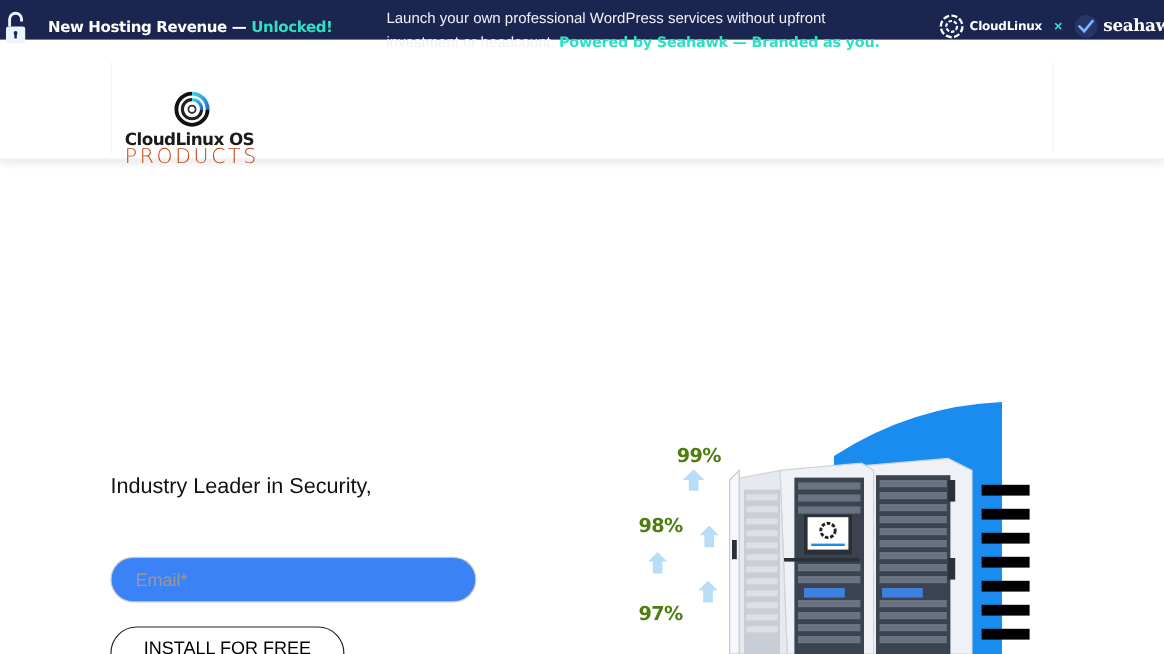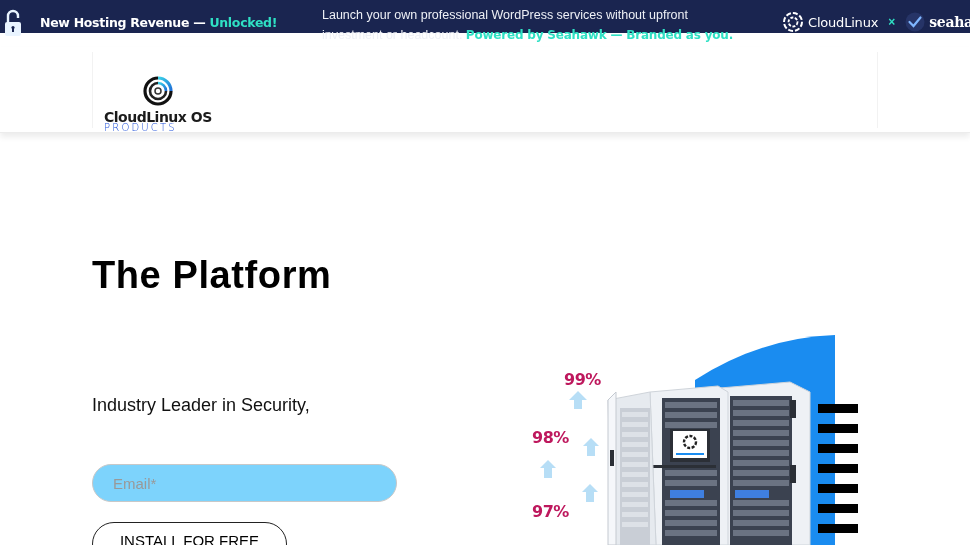--- a/index.html
+++ b/index.html
@@ -7,43 +7,43 @@
     body { font-family: "Liberation Sans", sans-serif; color: #000; position: relative; }
 
     
     .promo { position: absolute; left: 0; top: 0; width: 970px; height: 33px; background: #1a2550; color: #fff; }
     .promo-lock { position: absolute; left: 4px; top: 9px; width: 18px; height: 28px; }
     .promo-left { position: absolute; left: 40px; top: 15px; font-family: "DejaVu Sans", sans-serif; font-weight: bold; font-size: 12.5px; letter-spacing: -0.3px; white-space: nowrap; }
     .accent { color: #2fe0c4; }
     .promo-mid { position: absolute; left: 322px; top: 5px; width: 420px; font-size: 12.5px; line-height: 20px; color: #eef0f6; }
     .promo-mid .accent { font-family: "DejaVu Sans", sans-serif; font-weight: bold; font-size: 12px; letter-spacing: -0.2px; }
     .promo-brands { position: absolute; left: 782px; top: 10px; height: 24px; display: flex; align-items: center; gap: 4px; white-space: nowrap; }
-    .cl-text { font-family: "DejaVu Sans", sans-serif; font-size: 13px; font-weight: normal; color: #fff; letter-spacing: -0.2px; }
+    .cl-text { font-family: "DejaVu Sans", sans-serif; font-size: 10px; font-weight: bold; color: #fff; letter-spacing: -0.2px; }
     .x-mark { color: #2fe0c4; font-weight: bold; font-size: 12px; margin: 0 6px; }
     .sh-text { font-family: "DejaVu Serif", serif; font-weight: bold; font-size: 14px; color: #fff; letter-spacing: -0.3px; }
 
     
     .header-band { position: absolute; left: 0; top: 47px; width: 970px; height: 86px; background: #fff; box-shadow: 0 4px 6px rgba(0,0,0,0.08); border-bottom: 1px solid #ececec; }
     .header-card { position: absolute; left: 92px; top: 52px; width: 786px; height: 76px; background: #fff; border-left: 1px solid #f2f2f2; border-right: 1px solid #f2f2f2; }
     .logo { position: absolute; left: 104px; top: 76px; display: flex; align-items: center; gap: 4px; flex-direction: column; }
     .logo-text { display: flex; flex-direction: column; line-height: 1; }
     .logo-t1 { font-family: "DejaVu Sans", sans-serif; font-weight: bold; font-size: 14px; color: #1b1b1b; letter-spacing: -0.5px; }
-    .logo-t2 { font-family: "DejaVu Sans", sans-serif; font-size: 10px; color: #1d4ed8; letter-spacing: 2.2px; margin-top: -1px; font-weight: 300; }
+    .logo-t2 { font-family: "DejaVu Sans", sans-serif; font-size: 17px; color: #c2410c; letter-spacing: 2.2px; margin-top: -1px; font-weight: 300; }
 
     
     .hero-title { position: absolute; left: 92px; top: 255px; font-family: "Liberation Sans", sans-serif; font-weight: bold; font-size: 38px; line-height: 40px; letter-spacing: 0.6px; color: #000; }
     .hero-title div { white-space: nowrap; }
     .hero-sub { position: absolute; left: 92px; top: 396px; font-size: 18px; line-height: 19px; color: #111; }
-    .email-input { position: absolute; left: 92px; top: 464px; width: 305px; height: 38px; border: 1px solid #c8c8c8; border-radius: 19px; background: #7dd3fc; padding-left: 20px; font-family: "Liberation Sans", sans-serif; font-size: 15px; color: #333; outline: none; }
+    .email-input { position: absolute; left: 92px; top: 464px; width: 305px; height: 38px; border: 1px solid #c8c8c8; border-radius: 19px; background: #3b82f6; padding-left: 20px; font-family: "Liberation Sans", sans-serif; font-size: 15px; color: #333; outline: none; }
     .email-input::placeholder { color: #999; }
     .install-btn { position: absolute; left: 92px; top: 522px; width: 195px; height: 44px; border: 1.5px solid #222; border-radius: 22px; background: #fff; font-family: "Liberation Sans", sans-serif; font-size: 15px; color: #000; text-align: center; padding-top: 9px; cursor: pointer; }
 
     
     .illus { position: absolute; left: 520px; top: 330px; width: 360px; height: 215px; }
-    .pct { position: absolute; font-family: "DejaVu Sans", sans-serif; font-weight: bold; font-size: 16px; color: #be185d; letter-spacing: -0.5px; }
+    .pct { position: absolute; font-family: "DejaVu Sans", sans-serif; font-weight: bold; font-size: 16px; color: #4d7c0f; letter-spacing: -0.5px; }
   </style>
 </head>
 <body>
 
 <div class="promo">
   <svg class="promo-lock" viewBox="0 0 18 28">
     <path d="M4 13 V7 a5 5 0 0 1 10 0 V9" fill="none" stroke="#e9f4ff" stroke-width="2.4"></path>
     <rect x="1" y="13" width="16" height="14" rx="2" fill="#e9f4ff"></rect>
     <rect x="8" y="18" width="2" height="5" fill="#1a2550"></rect>
     <circle cx="9" cy="18.5" r="1.6" fill="#1a2550"></circle>
@@ -85,21 +85,20 @@
     <path d="M23 15 a8 8 0 0 0 -8 -8" fill="none" stroke="url(#lg1)" stroke-width="2.6"></path>
     <circle cx="15" cy="15" r="3" fill="#fff" stroke="#333" stroke-width="1.5"></circle>
   </svg>
   <div class="logo-text">
     <span class="logo-t1">CloudLinux OS</span>
     <span class="logo-t2">PRODUCTS</span>
   </div>
 </div>
 
 <h1 class="hero-title">
-  <div>The Platform</div>
 </h1>
 <div class="hero-sub">
   <div>Industry Leader in Security,</div>
 </div>
 <input class="email-input" type="email" placeholder="Email*" style="">
 <div class="install-btn">INSTALL FOR FREE</div>
 
 <div class="illus">
   <svg width="360" height="215" viewBox="0 0 360 215" style="position:absolute;left:0;top:0">
 

